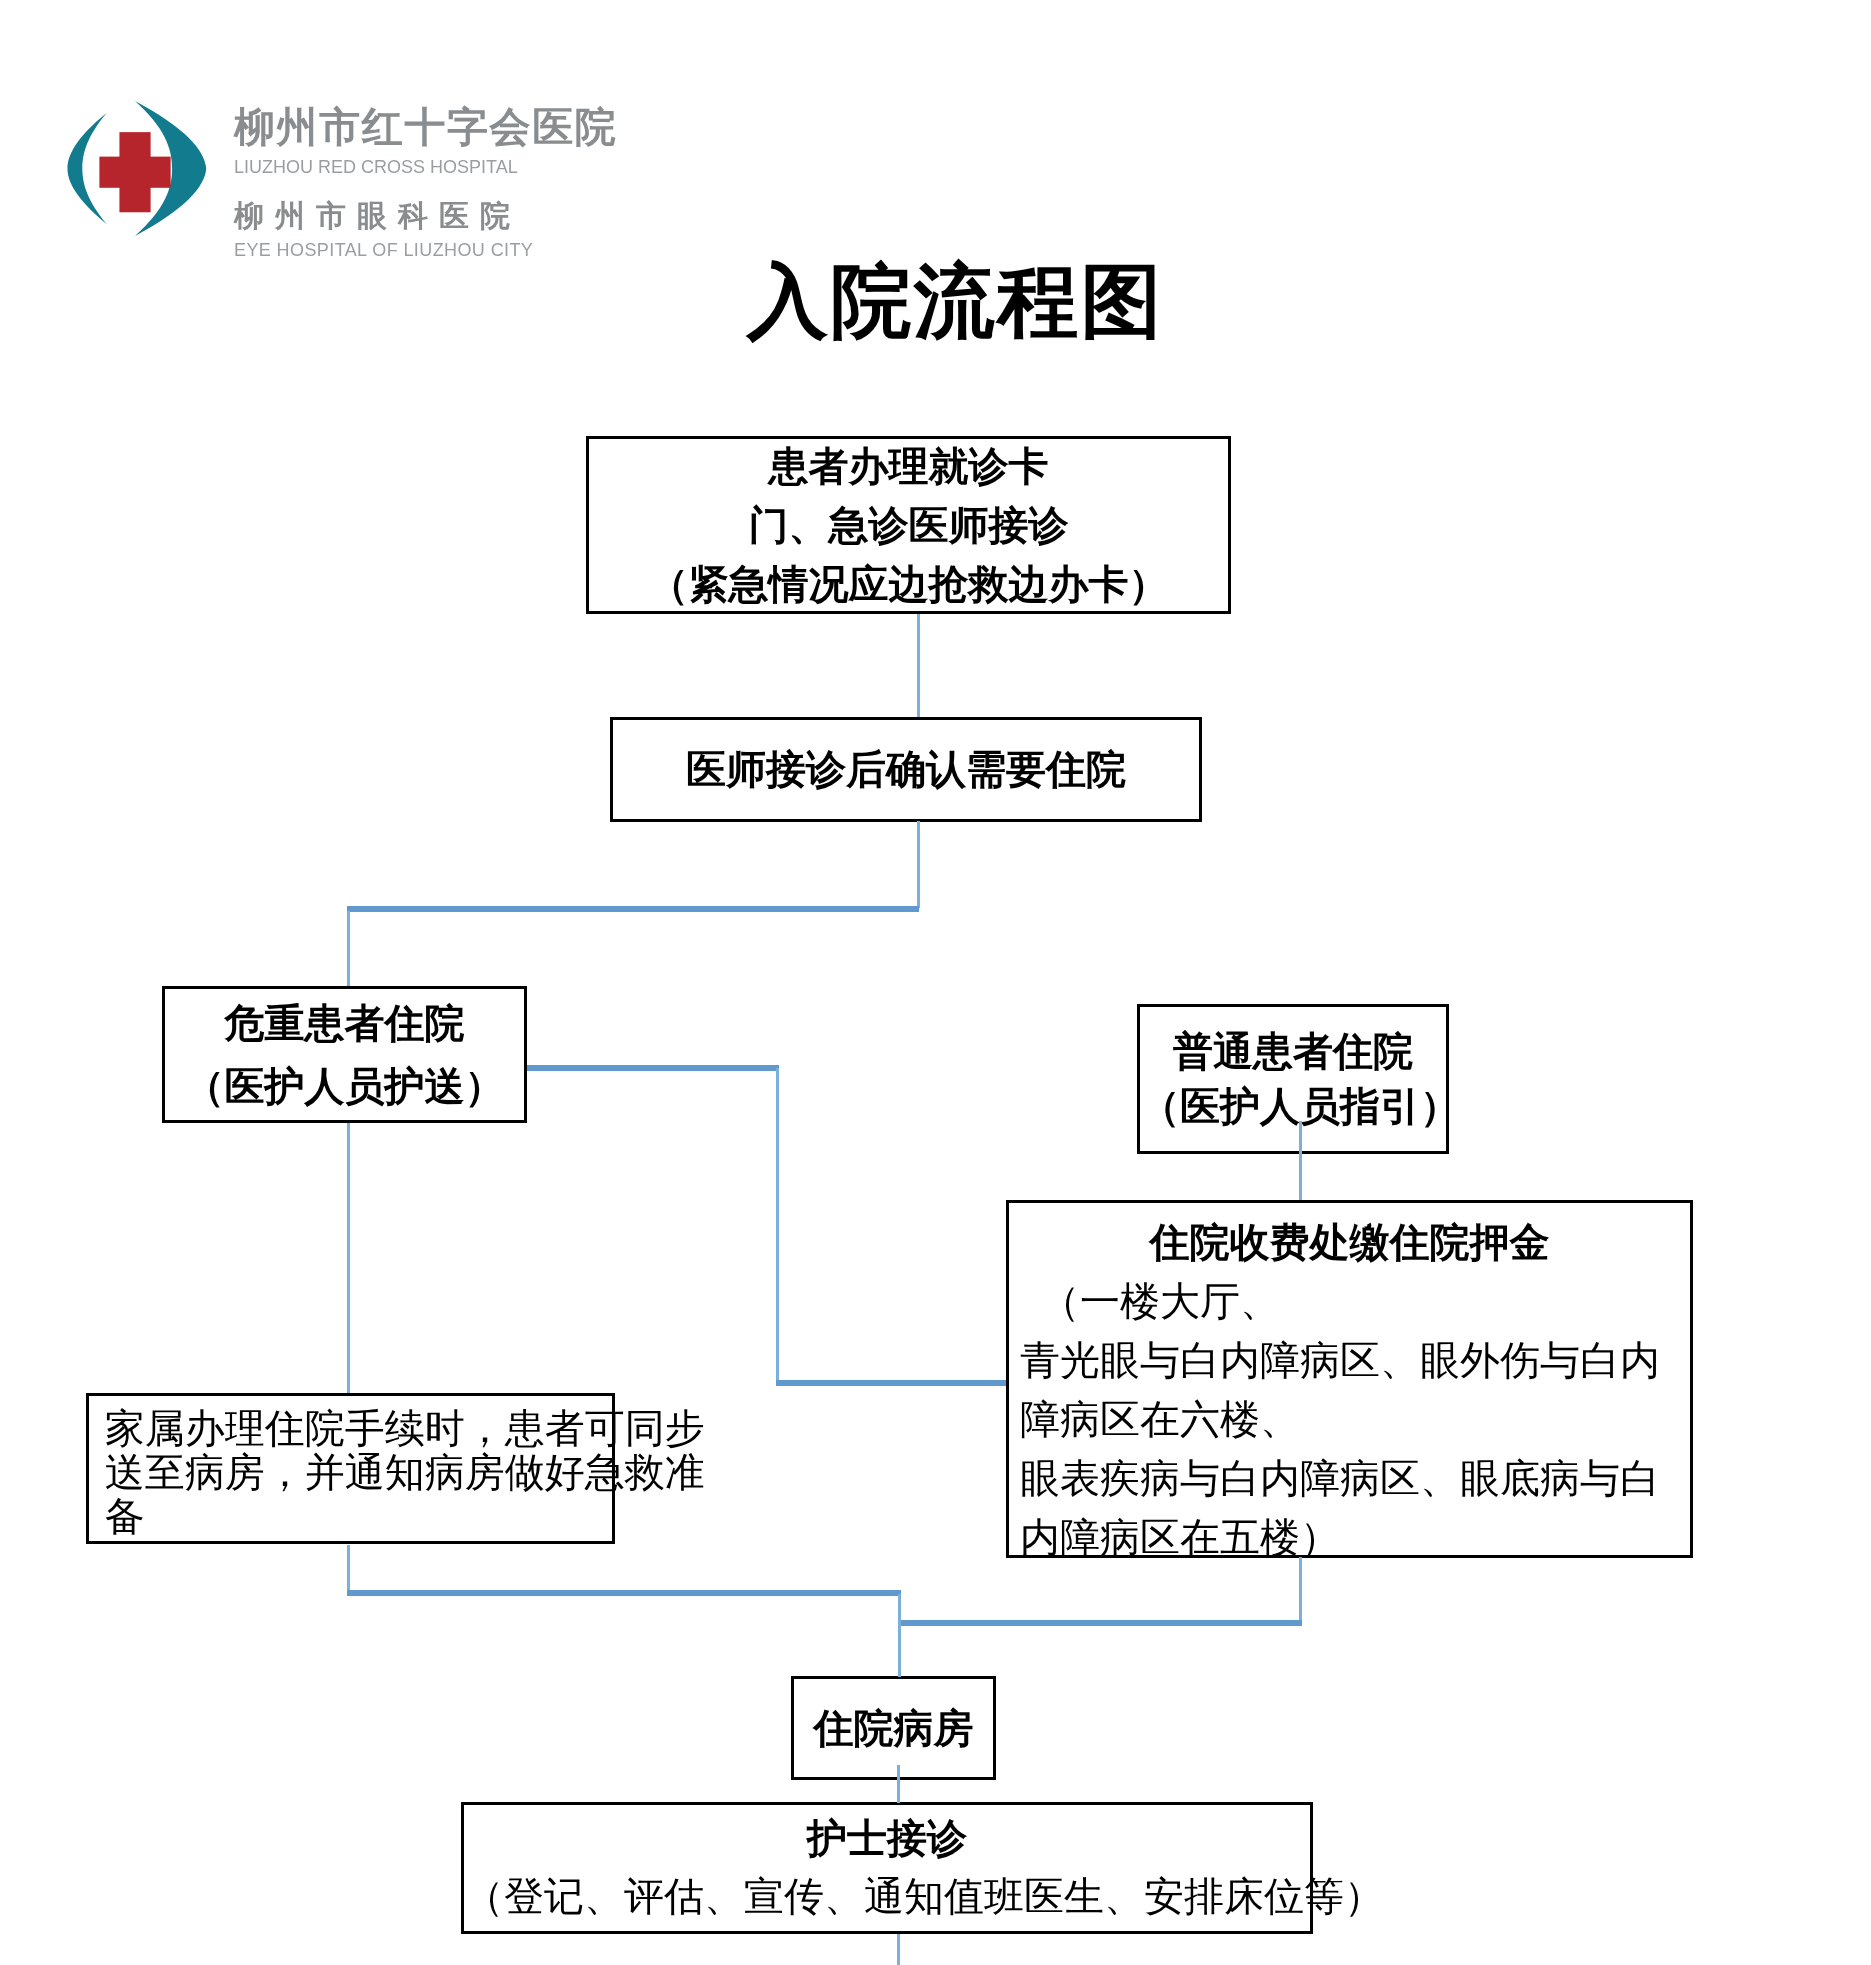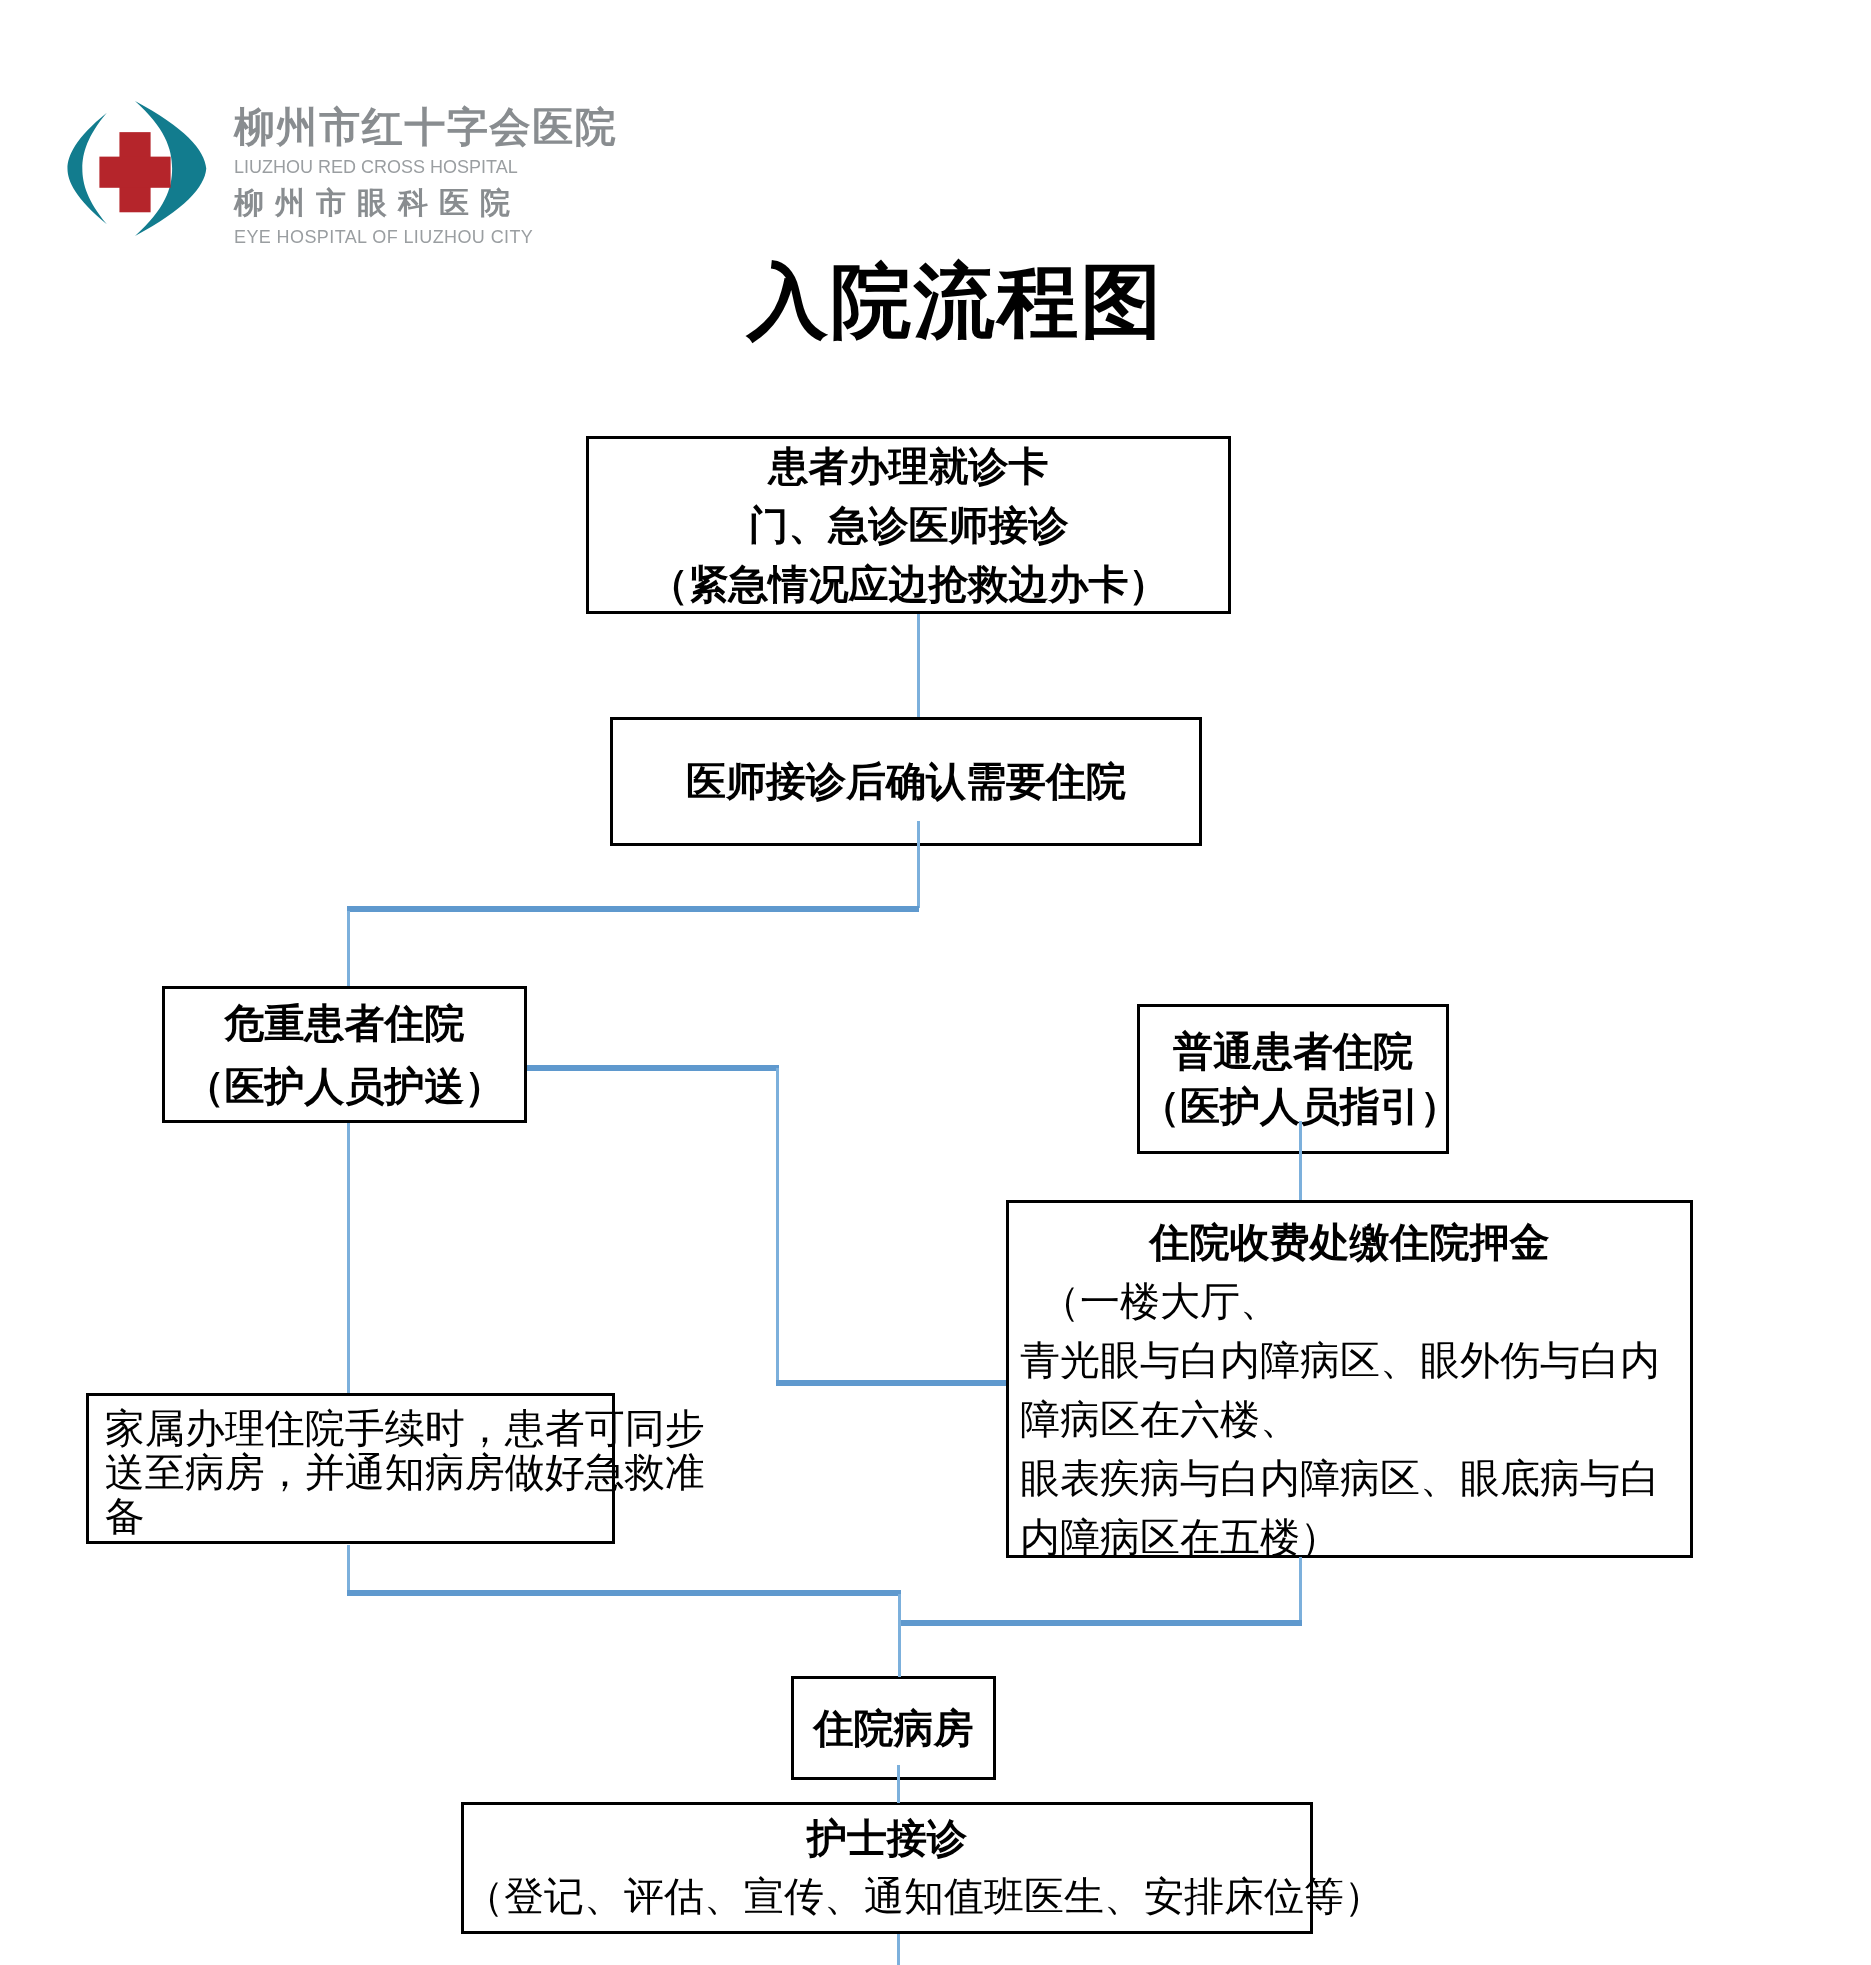--- a/index.html
+++ b/index.html
@@ -5,34 +5,34 @@
   html,body{margin:0;padding:0;background:#ffffff;}
   body{width:1872px;height:2647px;position:relative;font-family:"Liberation Serif",serif;}
   .abs{position:absolute;}
 
   
   .logo-wrap{left:59px;top:94px;width:491px;height:157px;}
   .logo-eye{left:0;top:3.9px;width:155px;height:141px;}
   .logo-text{left:175px;top:5.9px;width:314px;}
   .lg-zh1{font-family:"Liberation Sans",sans-serif;font-size:41px;font-weight:600;color:#898d90;letter-spacing:1.6px;white-space:nowrap;}
   .lg-en1{font-family:"Liberation Sans",sans-serif;font-size:18px;font-weight:400;color:#9a9ea1;letter-spacing:0px;margin-top:2.4px;white-space:nowrap;}
-  .lg-zh2{font-family:"Liberation Sans",sans-serif;font-size:30px;font-weight:600;color:#898d90;letter-spacing:11px;margin-top:5px;white-space:nowrap;}
+  .lg-zh2{font-family:"Liberation Sans",sans-serif;font-size:30px;font-weight:600;color:#898d90;letter-spacing:11px;margin-top:18px;white-space:nowrap;}
   .lg-en2{font-family:"Liberation Sans",sans-serif;font-size:18px;font-weight:400;color:#9a9ea1;letter-spacing:0.4px;margin-top:3.1px;white-space:nowrap;}
 
   
   .page-title{left:747px;top:248px;width:393px;text-align:center;font-size:81px;font-weight:bold;color:#000;letter-spacing:2.4px;white-space:nowrap;}
 
   
   .fbox{border:3.9px solid #000;background:#fff;box-sizing:border-box;color:#000;
         display:flex;flex-direction:column;justify-content:center;}
   .ln{font-size:40px;line-height:59px;text-align:center;white-space:nowrap;}
   .bold{font-weight:bold;}
 
   .b-register{left:586px;top:436px;width:645px;height:178px;}
-  .b-confirm {left:610px;top:717px;width:592px;height:129px;}
+  .b-confirm {left:610px;top:717px;width:592px;height:105px;}
   .b-critical{left:162px; top:986px;width:365px; height:137px;align-items:center;}
   .b-critical .ln{line-height:63px;}
   .b-normal  {left:1137px;top:1004px;width:312px; height:150px;}
   .b-normal .ln{line-height:55px;}
   .b-payment {left:1006px;top:1200px;width:687px;height:358px;justify-content:center;padding-top:21.6px;}
   .b-payment .ln{line-height:59px;}
   .b-payment .pl{text-align:left;padding-left:11px;}
   .b-payment .indent{padding-left:31px;}
   .b-family  {left:86px; top:1393px;width:529px;height:151px;justify-content:flex-start;padding-top:11px;}
   .b-family .ln{text-align:left;padding-left:15.7px;line-height:44px;}

